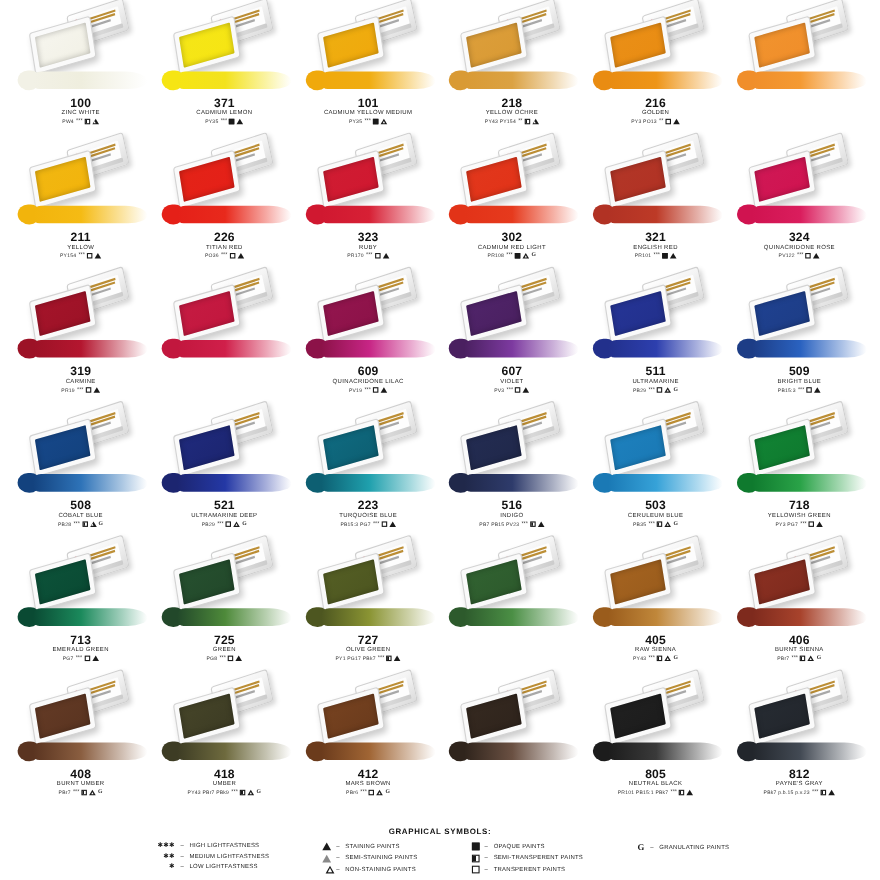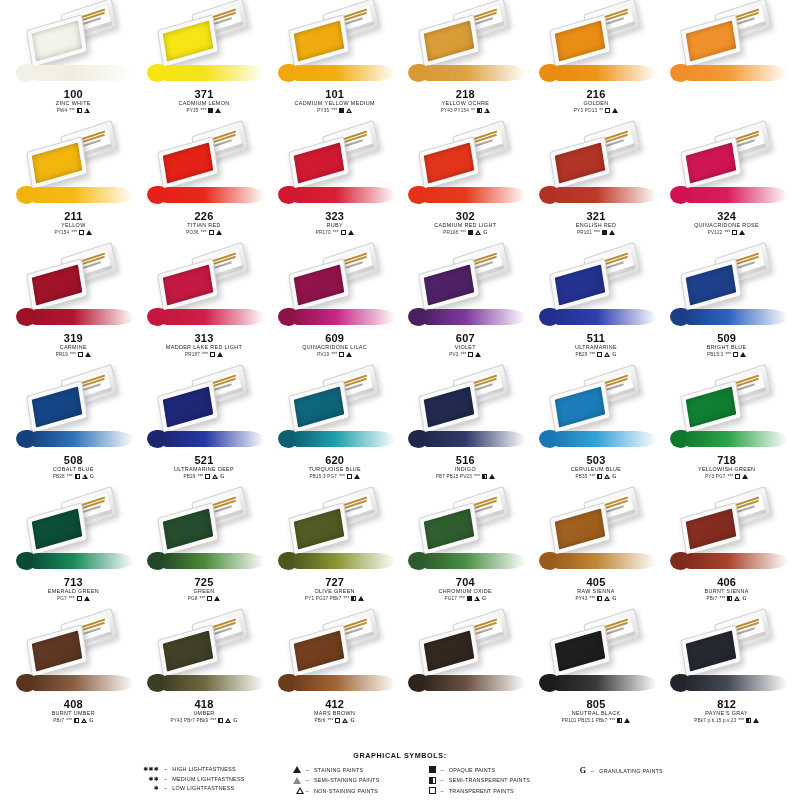--- a/index.html
+++ b/index.html
@@ -593,30 +593,20 @@
           <span class="bar"></span>
         </div>
         <div class="pan-open">
           <div class="paint" style="background: linear-gradient(150deg, rgb(197, 27, 66) 0%, rgb(194, 23, 62) 100%);"></div>
         </div>
         <div class="stroke">
           <div class="blob" style="background: rgb(194, 23, 62);"></div>
           <div class="tail" style="background: linear-gradient(90deg, rgb(194, 23, 62) 0%, rgb(208, 31, 74) 42%, rgba(208, 31, 74, 0.4) 78%, rgba(255, 255, 255, 0) 100%);"></div>
         </div>
       </div>
-      <div class="caption">
-        <div class="code">313</div>
-        <div class="cname">MADDER LAKE RED LIGHT</div>
-        <div class="meta">
-          <span class="pig">PR187</span>
-          <span class="lf">***</span>
-          <span class="sym sym-sq-open"></span>
-          <span class="sym sym-tri"></span>
-        </div>
-      </div>
     </div>
     <div class="swatch-cell">
       <div class="pan-photo">
         <div class="pan-closed">
           <span class="dot"></span>
           <span class="lbl">
             <i></i>
             <i></i>
             <i></i>
           </span>
@@ -807,21 +797,21 @@
         </div>
         <div class="pan-open">
           <div class="paint" style="background: linear-gradient(150deg, rgb(15, 106, 128) 0%, rgb(13, 95, 114) 100%);"></div>
         </div>
         <div class="stroke">
           <div class="blob" style="background: rgb(13, 95, 114);"></div>
           <div class="tail" style="background: linear-gradient(90deg, rgb(13, 95, 114) 0%, rgb(31, 160, 173) 42%, rgba(31, 160, 173, 0.4) 78%, rgba(255, 255, 255, 0) 100%);"></div>
         </div>
       </div>
       <div class="caption">
-        <div class="code">620</div>
+        <div class="code">223</div>
         <div class="cname">TURQUOISE BLUE</div>
         <div class="meta">
           <span class="pig">PB15:3 PG7</span>
           <span class="lf">***</span>
           <span class="sym sym-sq-open"></span>
           <span class="sym sym-tri"></span>
         </div>
       </div>
     </div>
     <div class="swatch-cell">
@@ -1015,31 +1005,20 @@
             <i></i>
           </span>
           <span class="bar"></span>
         </div>
         <div class="pan-open">
           <div class="paint" style="background: linear-gradient(150deg, rgb(49, 98, 49) 0%, rgb(45, 90, 44) 100%);"></div>
         </div>
         <div class="stroke">
           <div class="blob" style="background: rgb(45, 90, 44);"></div>
           <div class="tail" style="background: linear-gradient(90deg, rgb(45, 90, 44) 0%, rgb(75, 143, 69) 42%, rgba(75, 143, 69, 0.4) 78%, rgba(255, 255, 255, 0) 100%);"></div>
-        </div>
-      </div>
-      <div class="caption">
-        <div class="code">704</div>
-        <div class="cname">CHROMIUM OXIDE</div>
-        <div class="meta">
-          <span class="pig">PG17</span>
-          <span class="lf">***</span>
-          <span class="sym sym-sq"></span>
-          <span class="sym sym-tri-open"></span>
-          <span class="sym sym-g">G</span>
         </div>
       </div>
     </div>
     <div class="swatch-cell">
       <div class="pan-photo">
         <div class="pan-closed">
           <span class="dot"></span>
           <span class="lbl">
             <i></i>
             <i></i>

